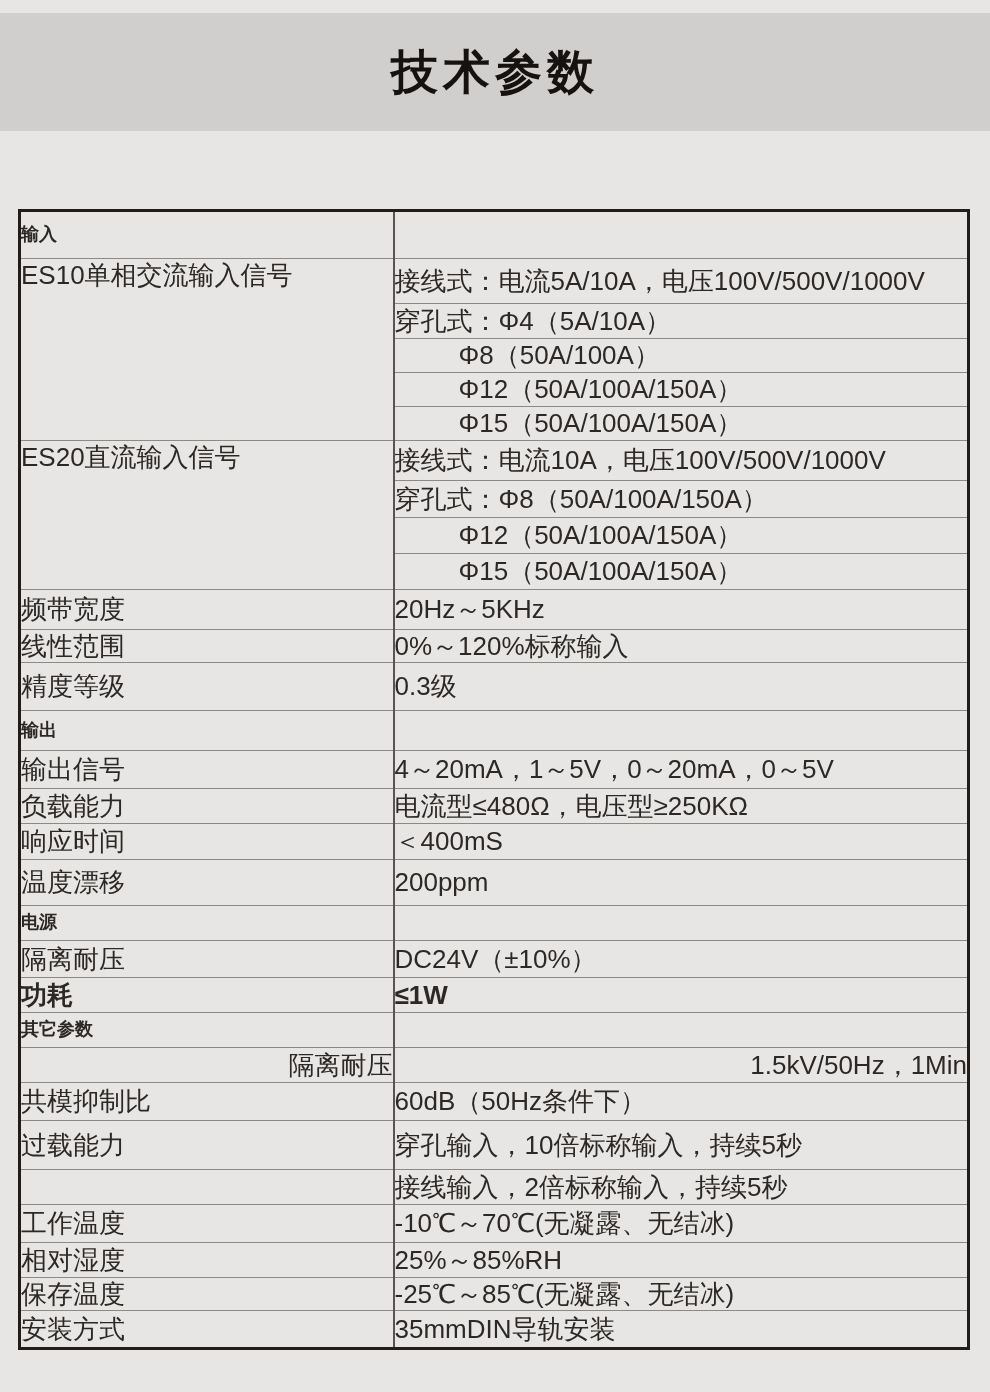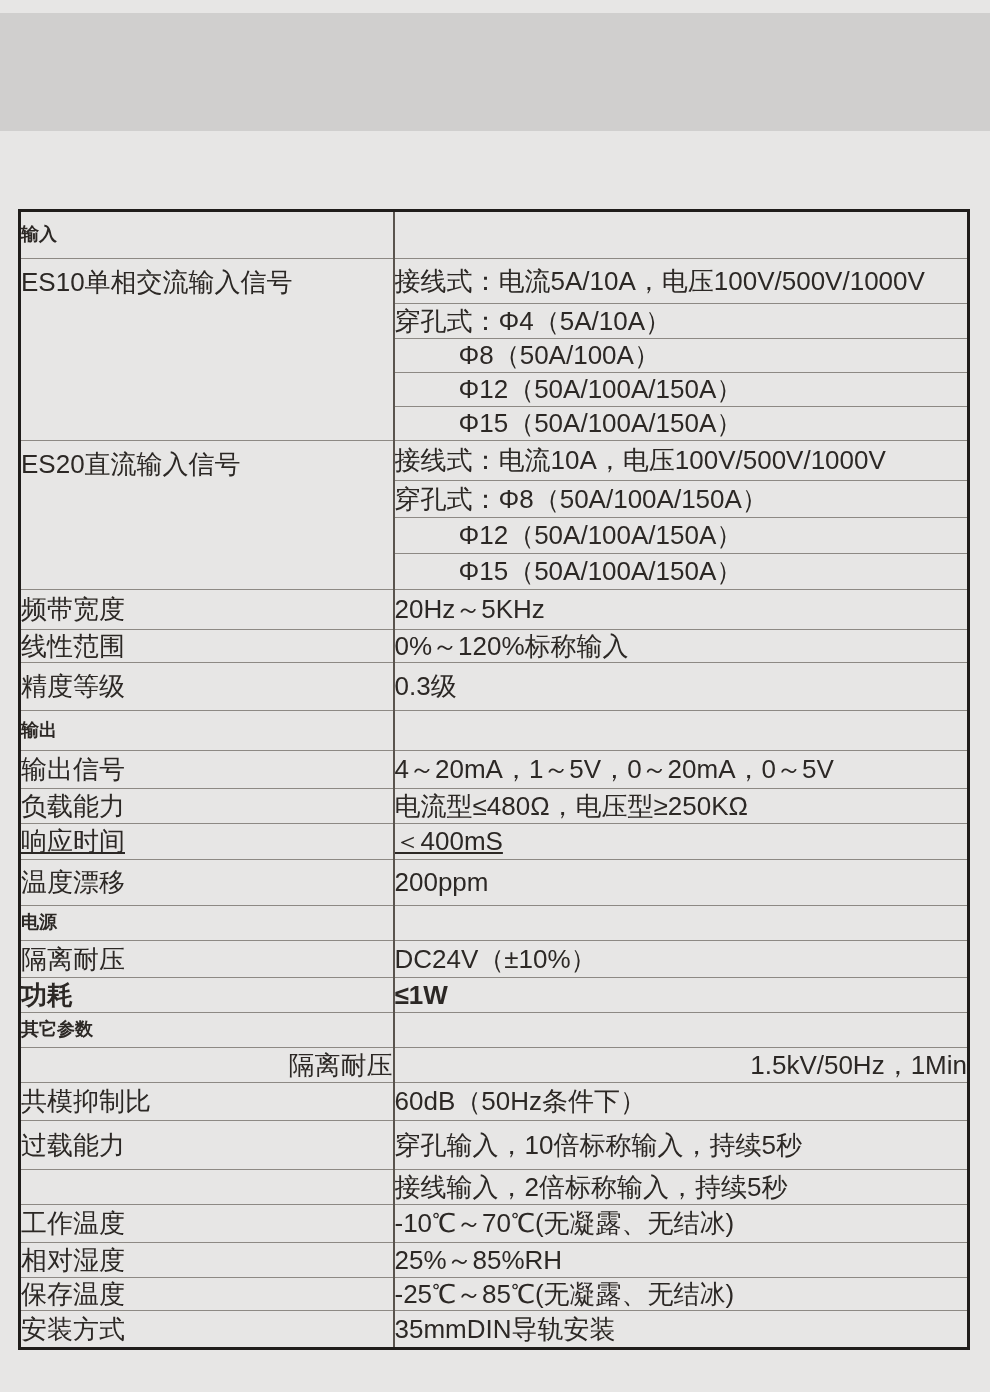--- a/index.html
+++ b/index.html
@@ -42,33 +42,34 @@
     border-top:1px solid #8d8984;
     vertical-align:middle;
     font-size:26px;
     line-height:1.1;
     padding:0;
     overflow:hidden;
     white-space:nowrap;
   }
   table.spec tr.first td{border-top:none;}
   td.lbl{padding-left:54px;}
-  td.lbl.vtop{vertical-align:top;padding-top:9px;}
+  td.lbl.vtop{vertical-align:top;padding-top:2px;}
   tr.section td.lbl{font-weight:bold;font-size:18px;}
   td.val{
     border-left:2px solid #5a544e;
     padding-left:10px;
     padding-right:6px;
   }
   td.val.indent{padding-left:64px;}
 </style>
 </head>
 <body>
 
 <div class="band">
+  <div class="page-title">技术参数</div>
 </div>
 
 <table class="spec">
   <colgroup>
     <col style="width:374px">
     <col>
   </colgroup>
   <tbody id="spec-body">
       <tr class="first section" style="height: 48px;">
         <td class="lbl">输入</td>
@@ -120,21 +121,21 @@
         <td class="val"></td>
       </tr>
       <tr style="height: 38px;">
         <td class="lbl">输出信号</td>
         <td class="val">4～20mA，1～5V，0～20mA，0～5V</td>
       </tr>
       <tr style="height: 35px;">
         <td class="lbl">负载能力</td>
         <td class="val">电流型≤480Ω，电压型≥250KΩ</td>
       </tr>
-      <tr style="height: 36px; text-decoration: underline;">
+      <tr style="height: 36px;">
         <td class="lbl">响应时间</td>
         <td class="val">＜400mS</td>
       </tr>
       <tr style="height: 46px;">
         <td class="lbl">温度漂移</td>
         <td class="val">200ppm</td>
       </tr>
       <tr class="section" style="height: 35px;">
         <td class="lbl">电源</td>
         <td class="val"></td>

